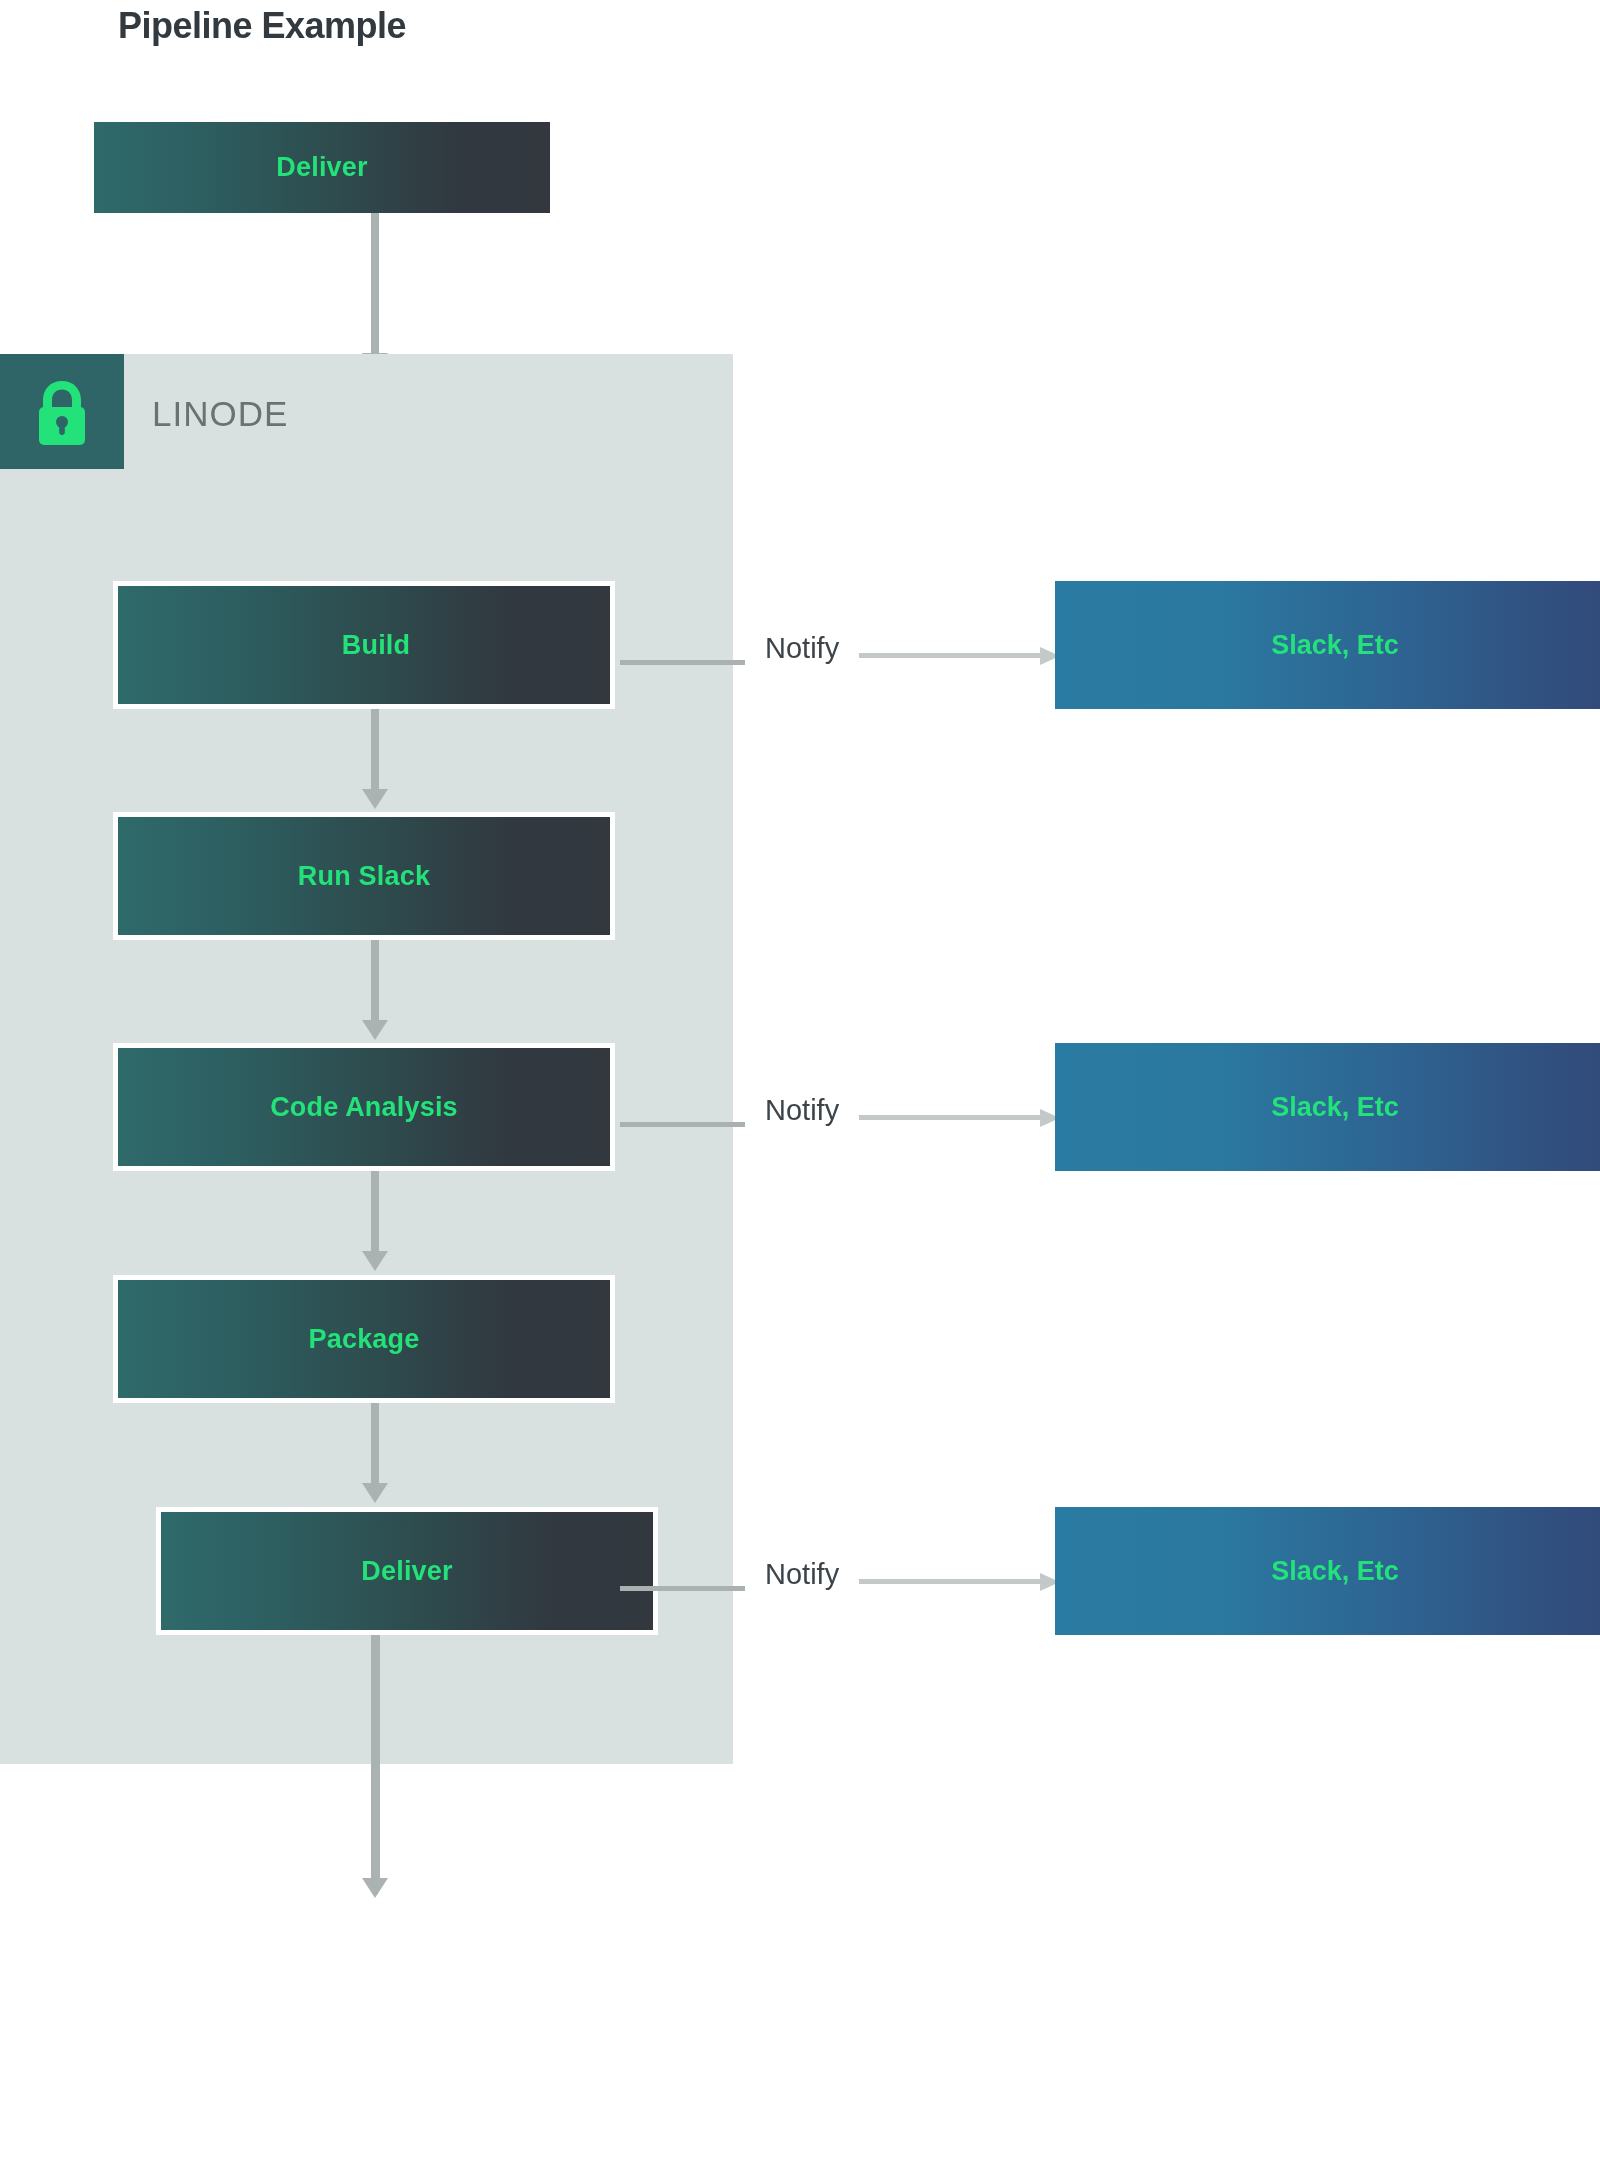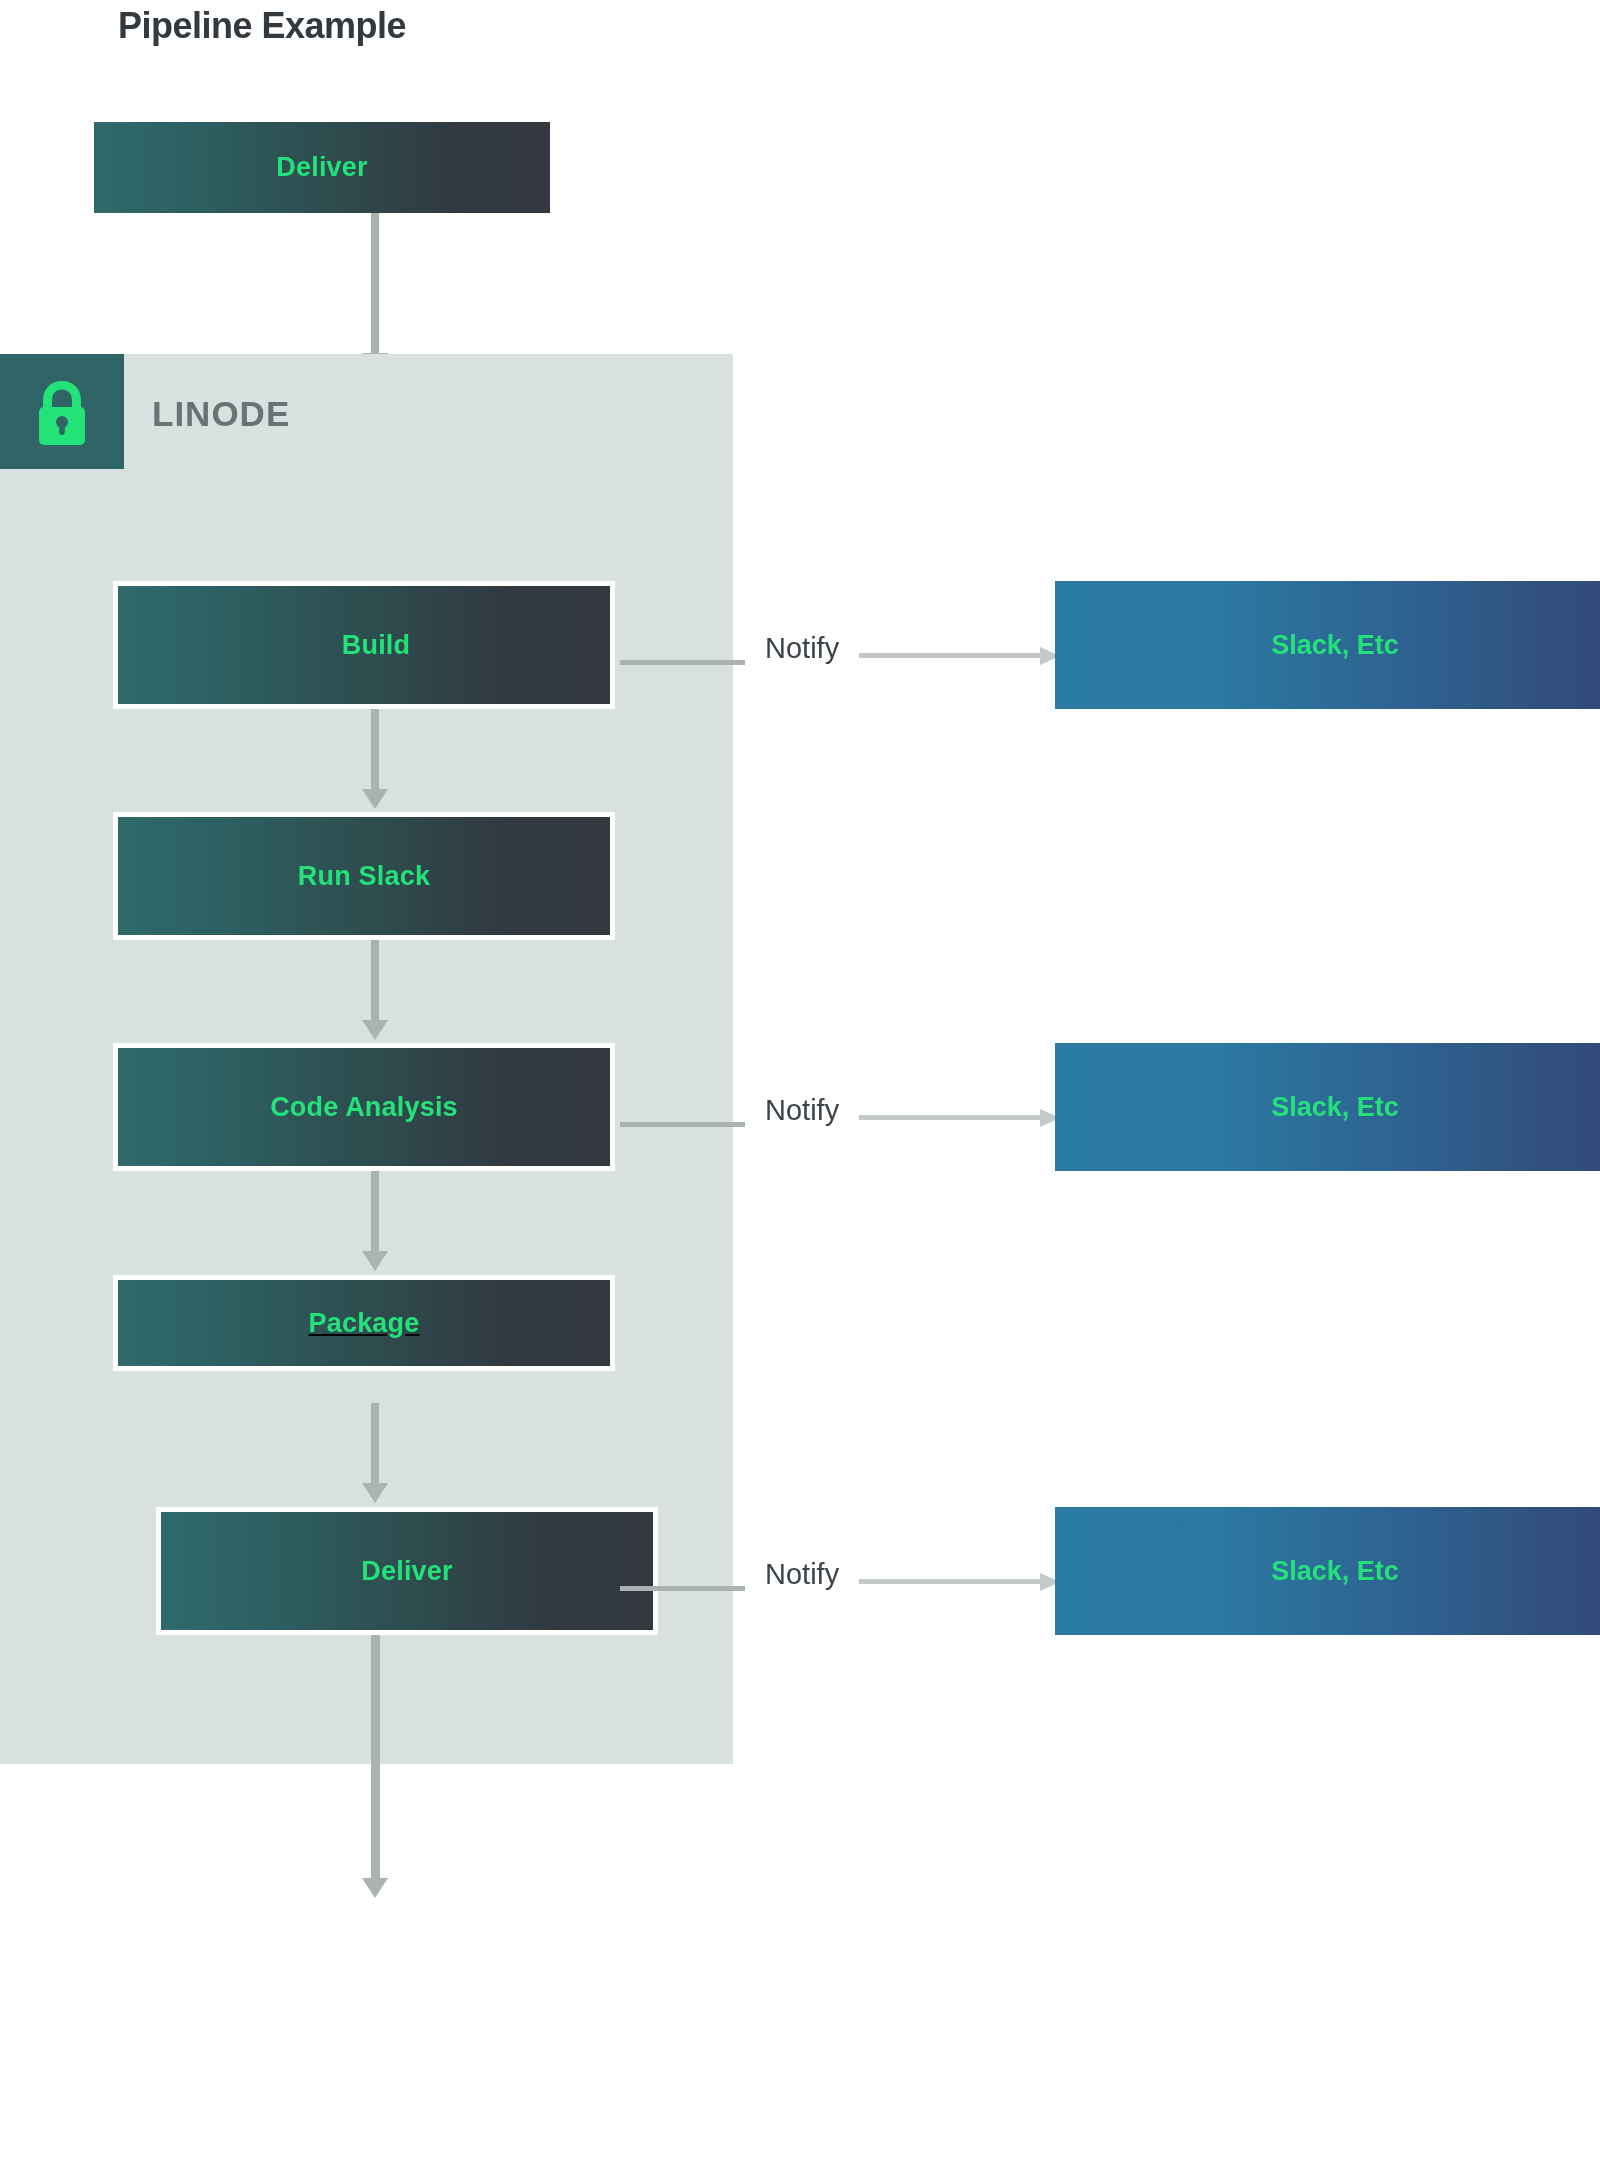--- a/index.html
+++ b/index.html
@@ -57,21 +57,21 @@
   }
   #linode-badge svg { display: block; }
 
   #linode-label {
     position: absolute;
     left: 152px;
     top: 394px;
     font-size: 35px;
     color: #6a7274;
     letter-spacing: 1px;
-    font-weight: 700;
+    font-weight: 400;
     white-space: nowrap;
   }
 
   
   .stage-box {
     position: absolute;
     background: linear-gradient(90deg, #2f6a6b 0%, #2d5f61 22%, #2e4a4c 55%, #313840 80%, #32383e 100%);
     display: flex;
     align-items: center;
     justify-content: center;
@@ -85,21 +85,21 @@
     font-size: 27px;
     font-weight: bold;
     letter-spacing: 0.2px;
     white-space: nowrap;
   }
 
   #box-trigger { left: 94px; top: 122px; width: 456px; height: 91px; }
   #box-build        { left: 113px; top: 581px;  width: 502px; height: 128px; padding-left: 24px; }
   #box-run-tests    { left: 113px; top: 812px;  width: 502px; height: 128px; }
   #box-code-analysis{ left: 113px; top: 1043px; width: 502px; height: 128px; }
-  #box-package      { left: 113px; top: 1275px; width: 502px; height: 96px; text-decoration: underline; }
+  #box-package      { left: 113px; top: 1275px; width: 502px; height: 128px; }
   #box-deliver      { left: 113px; top: 1507px; width: 502px; height: 128px; margin-left: 43px; }
 
   
   .notify-box {
     position: absolute;
     left: 1055px;
     width: 560px;
     height: 128px;
     background: linear-gradient(90deg, #2a7ba3 0%, #2b78a0 30%, #2e6391 62%, #31507f 88%, #32497a 100%);
     display: flex;

